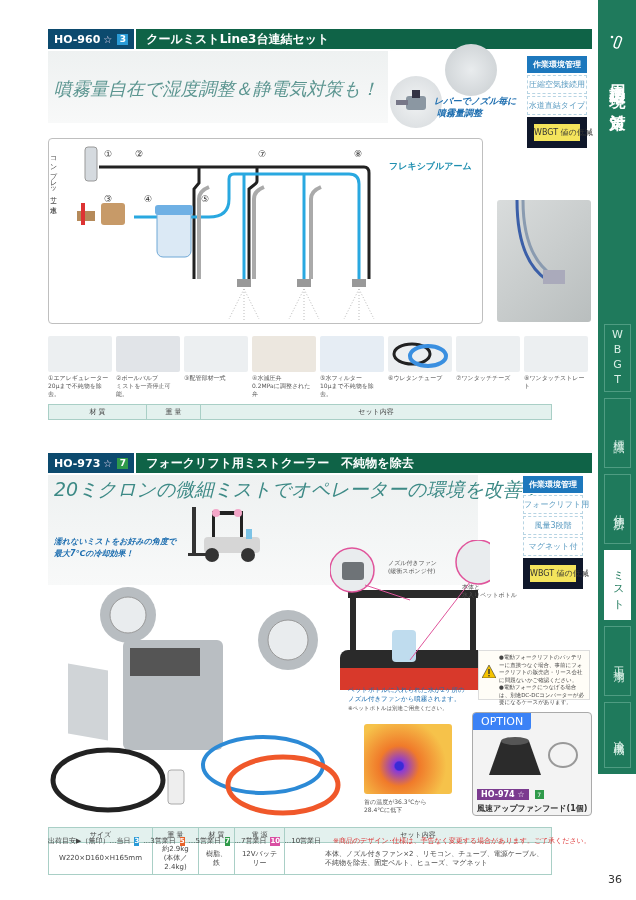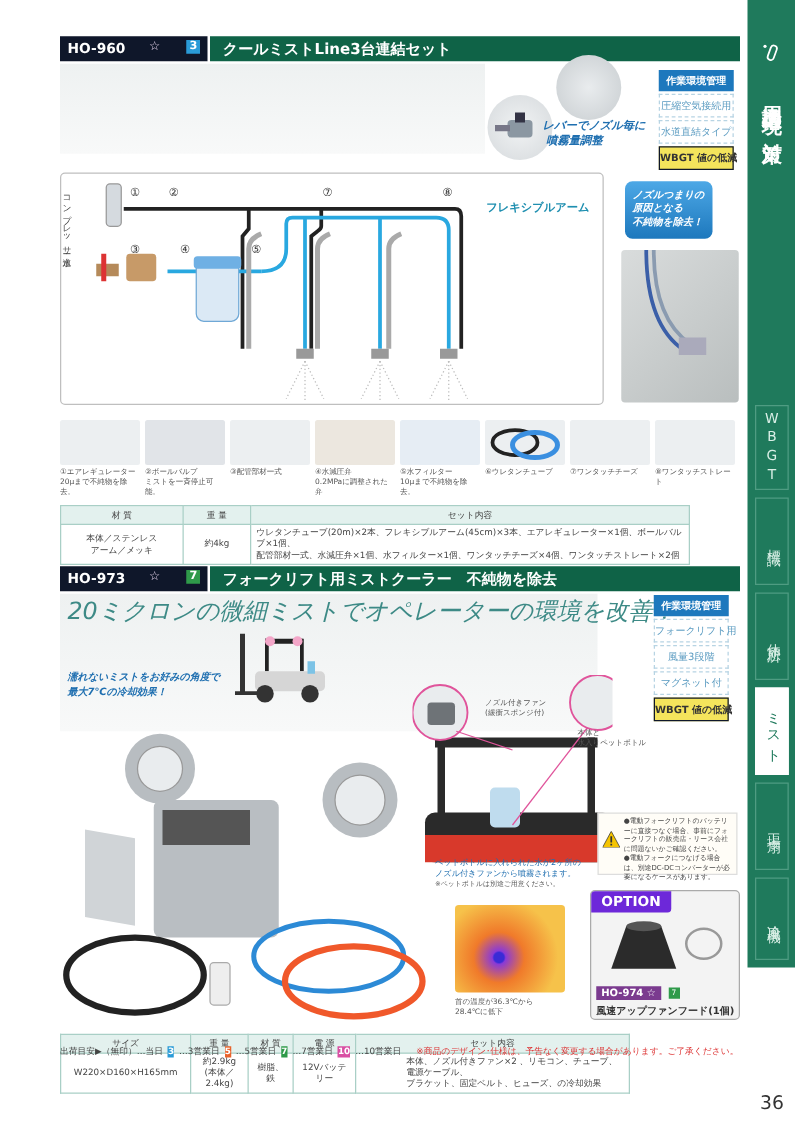--- a/index.html
+++ b/index.html
@@ -6,55 +6,55 @@
 html,body{width:636px;height:900px;background:#fff;overflow:hidden;font-family:"DejaVu Sans","Liberation Sans",sans-serif;color:#333}
 .page{position:relative;width:636px;height:900px}
 
 .side{position:absolute;left:598px;top:0;width:38px;height:774px;background:#1f7a5c}
 .side .emblem{position:absolute;left:10px;top:34px;width:18px;height:18px}
 .side .chap{position:absolute;left:0;top:72px;width:38px;color:#fff;font-size:16px;font-weight:bold;writing-mode:vertical-rl;text-orientation:upright;letter-spacing:2px;display:flex;align-items:center;justify-content:flex-start}
 .side .tab{position:absolute;left:6px;width:27px;border:1px solid #4f9c82;color:#d9efe6;font-size:11px;writing-mode:vertical-rl;text-orientation:upright;display:flex;align-items:center;justify-content:center;letter-spacing:2px;cursor:pointer}
 .side .tab.active{background:#fff;color:#1f7a5c;border-color:#fff}
 
 .hdr{position:absolute;left:48px;height:20px;display:flex}
-.hdr .code{background:#0f172a;color:#fff;font-size:11px;font-weight:bold;padding:3px 6px;display:flex;align-items:flex-start;gap:19px;white-space:nowrap}
+.hdr .code{background:#0c4a6e;color:#fff;font-size:11px;font-weight:bold;padding:3px 6px;display:flex;align-items:center;gap:3px;white-space:nowrap}
 .hdr .code .star{font-weight:normal;color:#e9d7ef;font-size:10px}
 .hdr .code .ship{display:inline-block;width:11px;height:11px;color:#fff;font-size:9px;line-height:11px;text-align:center;font-weight:bold;margin-left:2px}
 .hdr .title{background:#0f6347;color:#fff;font-size:12px;font-weight:bold;padding:3px 10px;flex:1;margin-left:2px;display:flex;align-items:center}
 .lead{position:absolute;color:#3d8a86;font-style:italic;font-size:18px;line-height:22px;white-space:nowrap}
 .lead.grey{color:#5b9590}
 .band{position:absolute;left:48px;background:linear-gradient(180deg,#eef1f1,#f8f9f9);}
 
 .tags{position:absolute;width:60px;display:flex;flex-direction:column;gap:2px}
 .tags .t{font-size:8px;text-align:center;padding:3px 0;border:1px dashed #b7d4e3;color:#5a9bc1;background:#fff;white-space:nowrap}
 .tags .t.head{background:#1d78bd;color:#fff;border:none;font-weight:bold}
-.tags .t.wb{background:#f4e45c;color:#333;border:1px solid #0f172a;font-weight:bold}
+.tags .t.wb{background:#f4e45c;color:#333;border:7px solid #0f172a;font-weight:normal}
 
 .diagram{position:absolute;left:48px;top:138px;width:435px;height:186px;border:1px solid #bfbfbf;border-radius:4px;background:#fff}
 .callout{position:absolute;color:#1f6fb0;font-size:9px;font-weight:bold;font-style:italic;line-height:12px}
 .bubble{position:absolute;left:500px;top:145px;width:70px;height:46px;background:linear-gradient(180deg,#4da8e6,#1d78bd);color:#fff;border-radius:6px;font-size:8px;font-weight:bold;font-style:italic;padding:5px 6px;line-height:11px}
 .photo{position:absolute;border-radius:3px}
 
 .parts{position:absolute;left:48px;top:336px;width:548px;display:flex;gap:4px}
 .part{width:64px}
 .part .img{height:36px;background:#eceff1;border-radius:2px;position:relative;overflow:hidden}
 .part .cap{font-size:6px;line-height:8px;color:#555;margin-top:2px}
 
 table{position:absolute;border-collapse:collapse;font-size:7px;color:#444}
 table th{background:#e3f1ee;font-weight:normal;border:1px solid #a9cfc6;padding:2px;text-align:center}
 table td{border:1px solid #a9cfc6;padding:2px 4px;text-align:center;line-height:9px}
 table td.left{text-align:left}
 
 .footer{position:absolute;left:48px;top:836px;width:540px;font-size:7px;color:#444;display:flex;align-items:center;gap:4px;white-space:nowrap}
 .footer .ic{display:inline-block;width:9px;height:9px;color:#fff;font-size:7px;line-height:9px;text-align:center;font-weight:bold}
 .footer .note{color:#d33;margin-left:8px}
-.pagenum{position:absolute;left:608px;top:873px;font-size:15px;color:#333}
+.pagenum{position:absolute;left:608px;top:873px;font-size:11px;color:#333}
 .small{position:absolute;font-size:7px;color:#555;line-height:10px}
 .option{position:absolute;left:472px;top:712px;width:120px;height:104px;border:1px solid #aaa;border-radius:4px;background:#f3f3f3}
-.option .lbl{position:absolute;left:0;top:0;background:#6d28d9;color:#fff;font-weight:bold;font-size:11px;padding:2px 8px;border-radius:3px 0 3px 0}
+.option .lbl{position:absolute;left:0;top:0;background:#3b82f6;color:#fff;font-weight:normal;font-size:11px;padding:2px 8px;border-radius:3px 0 3px 0}
 .warn{position:absolute;left:478px;top:650px;width:112px;height:50px;border:1px solid #ddd;background:#fffdf7;font-size:5.5px;line-height:7.5px;color:#444;padding:3px 3px 3px 20px}
 </style>
 </head>
 <body>
 
 <div class="page">
 
   <div class="side">
     <svg class="emblem" viewBox="0 0 18 18">
       <rect x="7" y="2" width="5" height="12" rx="2.5" fill="none" stroke="#fff" stroke-width="1.4" transform="rotate(20 9 9)"></rect>
@@ -84,20 +84,21 @@
   <div class="hdr" style="top:29px;width:544px">
     <div class="code">
       <span>HO-960</span>
       <span class="star">☆</span>
       <span class="ship" style="background:#2a9bd7">3</span>
     </div>
     <div class="title">クールミストLine3台連結セット</div>
   </div>
 
   <div class="band" style="top:51px;width:340px;height:72px"></div>
+  <div class="lead grey" style="left:54px;top:78px">噴霧量自在で湿度調整＆静電気対策も！</div>
 
   <div class="photo" style="left:445px;top:44px;width:52px;height:52px;border-radius:50%;background:radial-gradient(circle,#e9ecee,#c8cdd0)"></div>
   <div class="photo" style="left:390px;top:76px;width:52px;height:52px;border-radius:50%;background:radial-gradient(circle,#f1f3f4,#d5d9dc)">
     <svg width="52" height="52" viewBox="0 0 52 52">
         <rect x="16" y="20" width="20" height="14" rx="3" fill="#8b97a2"></rect>
         <rect x="22" y="14" width="8" height="8" fill="#334"></rect>
         <rect x="6" y="24" width="12" height="5" fill="#778"></rect>
       </svg>
   </div>
   <div class="callout" style="left:434px;top:95px">
@@ -167,25 +168,20 @@
         <text x="55" y="63">③</text>
         <text x="95" y="63">④</text>
         <text x="152" y="63">⑤</text>
         <text x="209" y="18">⑦</text>
         <text x="305" y="18">⑧</text>
       </g>
       <text x="340" y="30" font-size="9" font-weight="bold" fill="#1f8fb0" font-family="DejaVu Sans, sans-serif">フレキシブルアーム</text>
     </svg>
   </div>
 
-  <div class="bubble">
-    <div>ノズルつまりの</div>
-    <div>原因となる</div>
-    <div>不純物を除去！</div>
-  </div>
   <div class="photo" style="left:497px;top:200px;width:94px;height:122px;background:linear-gradient(135deg,#d9dcdc,#b9bebe)">
     <svg width="94" height="122" viewBox="0 0 94 122">
         <path d="M20 0 Q20 60 50 80" stroke="#3b5fa8" stroke-width="3" fill="none"></path>
         <path d="M26 0 Q26 55 55 75" stroke="#8a9bb0" stroke-width="3" fill="none"></path>
         <rect x="46" y="70" width="22" height="14" fill="#aab"></rect>
       </svg>
   </div>
 
   <div class="parts">
     <div class="part">
@@ -245,31 +241,20 @@
         </div>
       </div>
   </div>
 
   <table style="left:48px;top:404px;width:504px">
     <tbody>
         <tr>
       <th style="width:98px">材 質</th>
       <th style="width:54px">重 量</th>
       <th>セット内容</th>
-    </tr>
-    <tr>
-      <td>
-            <div>本体／ステンレス</div>
-            <div>アーム／メッキ</div>
-          </td>
-      <td>約4kg</td>
-      <td class="left">
-            <div>ウレタンチューブ(20m)×2本、フレキシブルアーム(45cm)×3本、エアレギュレーター×1個、ボールバルブ×1個、</div>
-            <div>配管部材一式、水減圧弁×1個、水フィルター×1個、ワンタッチチーズ×4個、ワンタッチストレート×2個</div>
-          </td>
     </tr>
   </tbody>
     </table>
 
   <div class="hdr" style="top:453px;width:544px">
     <div class="code">
       <span>HO-973</span>
       <span class="star">☆</span>
       <span class="ship" style="background:#2f9a4a">7</span>
     </div>
@@ -373,40 +358,40 @@
       <ellipse cx="32" cy="6" rx="14" ry="4" fill="#555"></ellipse>
       <ellipse cx="80" cy="20" rx="14" ry="12" stroke="#999" stroke-width="2" fill="none"></ellipse>
     </svg>
     <div style="position:absolute;left:4px;top:76px;display:flex;align-items:center;gap:6px">
       <span style="background:#7b3b8f;color:#fff;font-size:8px;font-weight:bold;padding:1px 4px"><span>HO-974</span> <span>☆</span></span>
       <span class="ship" style="display:inline-block;width:9px;height:9px;background:#2f9a4a;color:#fff;font-size:6px;line-height:9px;text-align:center">7</span>
     </div>
     <div style="position:absolute;left:4px;top:90px;font-size:8px;font-weight:bold;color:#333;white-space:nowrap">風速アップファンフード(1個)</div>
   </div>
 
-  <table style="left:48px;top:827px;width:456px">
+  <table style="left:48px;top:827px;width:504px">
     <tbody>
         <tr>
       <th style="width:104px">サイズ</th>
       <th style="width:46px">重 量</th>
       <th style="width:36px">材 質</th>
       <th style="width:50px">電 源</th>
       <th>セット内容</th>
     </tr>
     <tr>
       <td>W220×D160×H165mm</td>
       <td>
             <div>約2.9kg</div>
             <div>(本体／2.4kg)</div>
           </td>
       <td>樹脂、鉄</td>
       <td>12Vバッテリー</td>
       <td class="left" style="padding-left:40px">
             <div>本体、ノズル付きファン×2 、リモコン、チューブ、電源ケーブル、</div>
-            <div>ブラケット、固定ベルト、ヒューズ、の冷却効果</div>
+            <div>不純物を除去、固定ベルト、ヒューズ、マグネット</div>
           </td>
     </tr>
   </tbody>
     </table>
 
   <div class="footer">
     <span>出荷目安▶（無印）…当日</span>
     <span class="ic" style="background:#2a9bd7">3</span>
       <span>…3営業日</span>
     <span class="ic" style="background:#e8632b">5</span>

